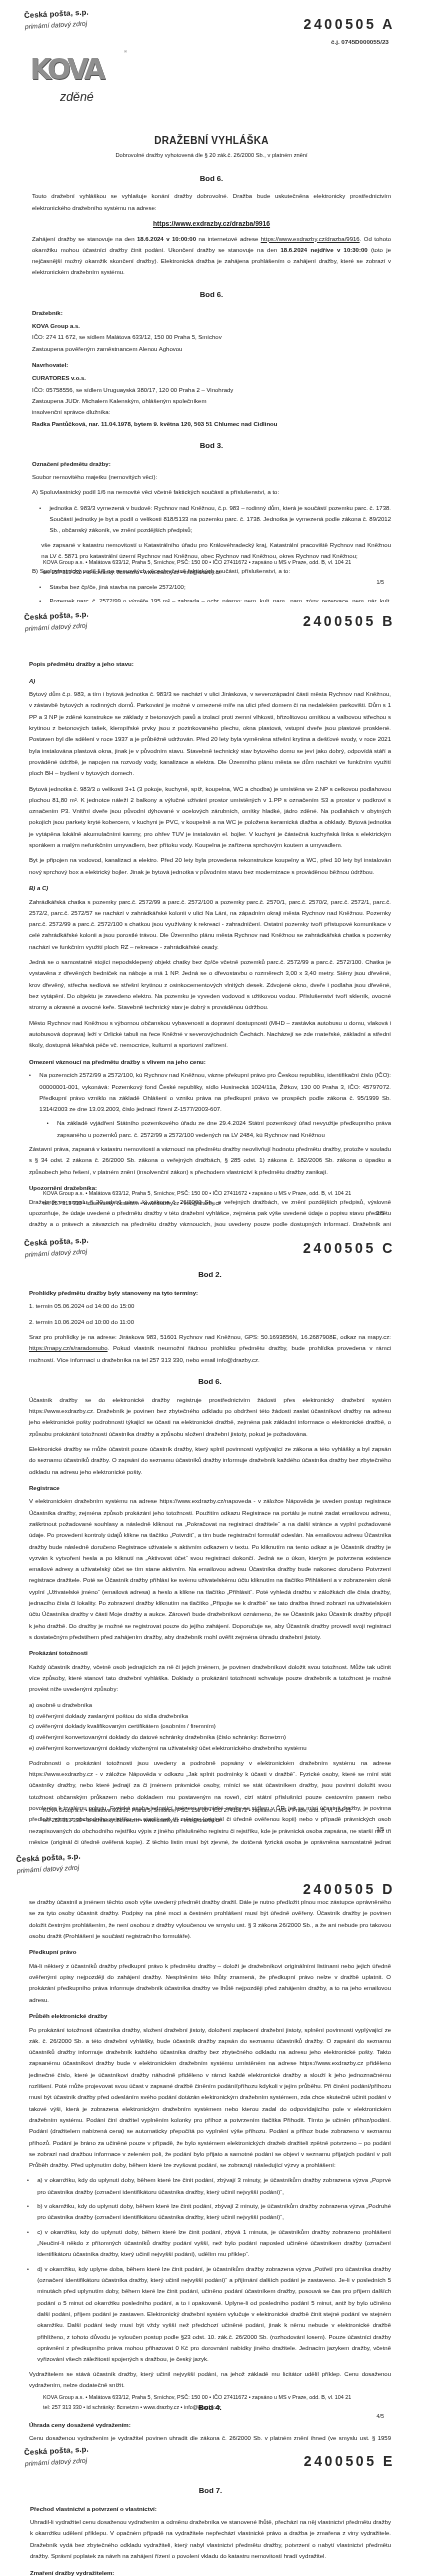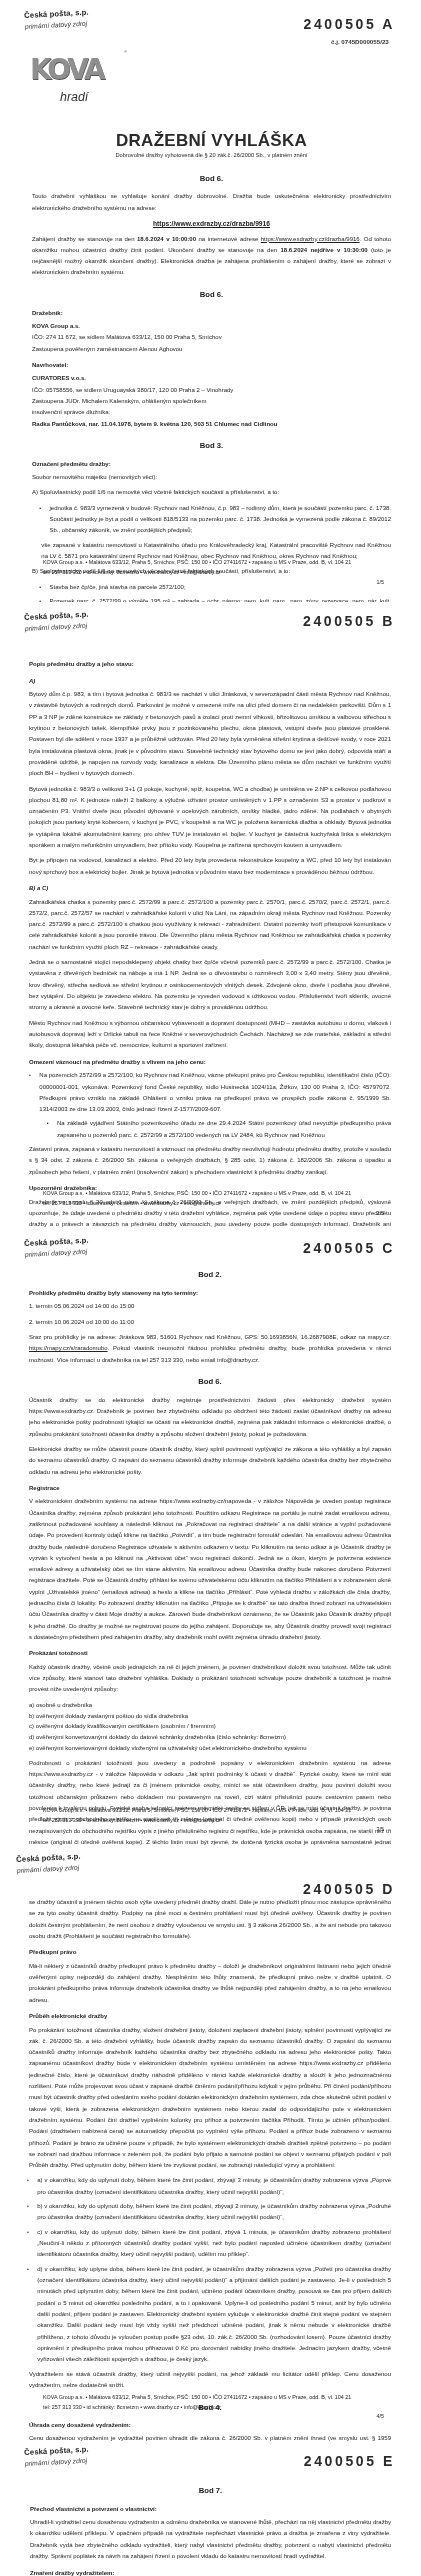--- a/index.html
+++ b/index.html
@@ -15,21 +15,21 @@
   .stamp-sub { font-size: 6.7px; font-style: italic; color: #333; margin-top: 3.1px; }
   .stamp-right { position: absolute; right: 27px; top: 15.5px; text-align: right; }
   .stamp-num { font-family: "Liberation Sans Narrow", "Liberation Sans", sans-serif; font-size: 14px; font-weight: bold; letter-spacing: 2.6px; color: #2a2a2a; }
   .stamp-cj { font-size: 6.2px; font-weight: bold; color: #333; margin-top: 6.2px; margin-right: 6.2px; }
   .logo { position: absolute; left: 30px; top: 49px; }
   .logo-box { width: 98px; height: 41px; position: relative; }
   .logo-text { font-size: 28px; font-weight: 900; color: #8f8f8f; letter-spacing: -3.1px; line-height: 41px; font-family: "DejaVu Sans", sans-serif; text-shadow: 0.5px 0.5px 0 #555; }
   .logo-reg { position: absolute; right: 1px; top: 0; font-size: 4.1px; color: #555; }
   .logo-sub { font-size: 12.4px; font-style: italic; color: #333; margin-left: 30px; margin-top: 0px; }
   .content { position: absolute; left: 32px; right: 31px; font-size: 6px; line-height: 11.3px; }
-  .title { text-align: center; font-size: 17px; font-weight: bold; color: #2a2a2a; letter-spacing: 0.3px; margin: 0; }
+  .title { text-align: center; font-size: 10px; font-weight: bold; color: #2a2a2a; letter-spacing: 0.3px; margin: 0; }
   .subtitle { text-align: center; font-size: 5.7px; margin-top: 4.1px; }
   .bod { text-align: center; font-size: 7.7px; font-weight: bold; margin: 10.3px 0 7.2px; }
   .sh { font-weight: bold; margin: 5.2px 0 2.1px; }
   p { margin: 0 0 4.1px; text-align: justify; }
   .url-center { text-align: center; font-weight: bold; text-decoration: underline; font-size: 6.7px; margin: 2.1px 0 4.1px; }
   .link { text-decoration: underline; }
   ul.bul { list-style: none; margin: 0 0 3.1px; padding: 0 0 0 17.5px; }
   ul.bul li { position: relative; margin: 0 0 3.1px; text-align: justify; }
   ul.bul li::before { content: "\2022"; position: absolute; left: -10.3px; top: 0; font-size: 5.2px; }
   .indent { padding-left: 9.3px; }
@@ -49,21 +49,21 @@
   </div>
   <div class="stamp-right">
     <div class="stamp-num"><span>2400505</span> <span>A</span></div>
     <div class="stamp-cj">č.j. 0745D000055/23</div>
   </div>
   <div class="logo">
     <div class="logo-box">
       <div class="logo-text">KOVA</div>
       <span class="logo-reg">®</span>
     </div>
-    <div class="logo-sub">hradí</div>
+    <div class="logo-sub">zděné</div>
   </div>
 
   <div class="content" style="top:135px;">
     <h1 class="title">DRAŽEBNÍ VYHLÁŠKA</h1>
     <div class="subtitle">Dobrovolné dražby vyhotovená dle § 20 zák.č. 26/2000 Sb., v platném znění</div>
 
     <div class="bod" style="margin-top:11.3px;">Bod 6.</div>
     <p>Touto dražební vyhláškou se vyhlašuje konání dražby dobrovolné. Dražba bude uskutečněna elektronicky prostřednictvím elektronického dražebního systému na adrese:</p>
     <div class="url-center"><a style="color:#222;">https://www.exdrazby.cz/drazba/9916</a></div>
     <p><span>Zahájení dražby se stanovuje na den </span><b>18.6.2024 v 10:00:00</b><span> na internetové adrese </span><a class="link" style="color:#222;">https://www.exdrazby.cz/drazba/9916</a><span>. Od tohoto okamžiku mohou účastníci dražby činit podání. Ukončení dražby se stanovuje na den </span><b>18.6.2024 nejdříve v 10:30:00</b><span> (toto je nejčasnější možný okamžik skončení dražby). Elektronická dražba je zahájena prohlášením o zahájení dražby, které se zobrazí v elektronickém dražebním systému.</span></p>

